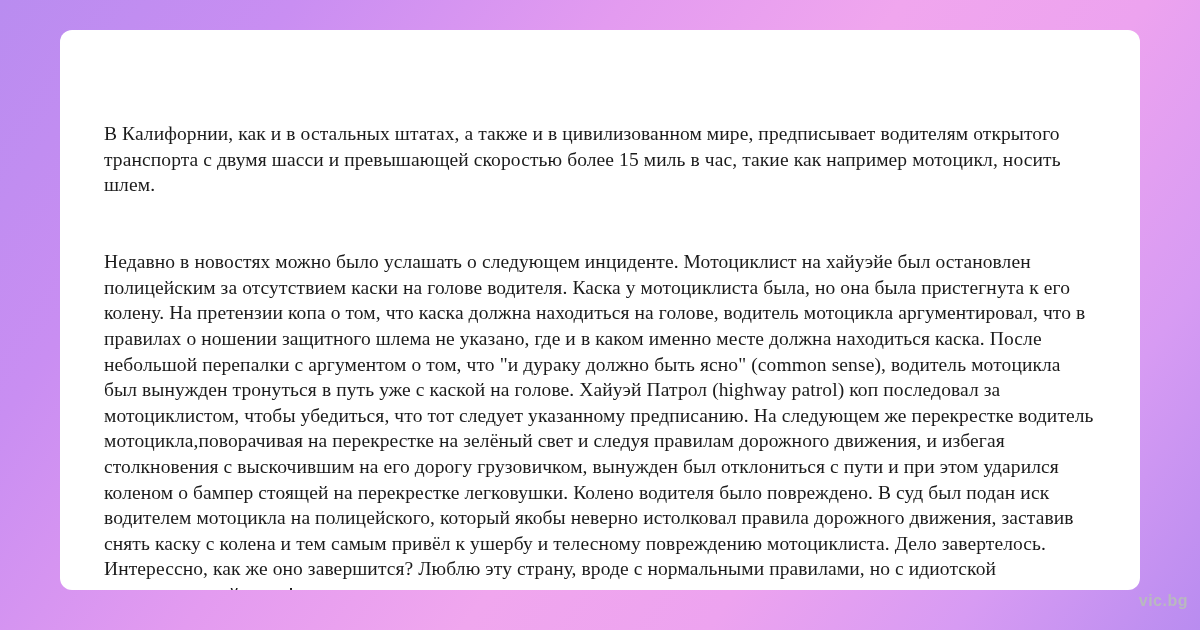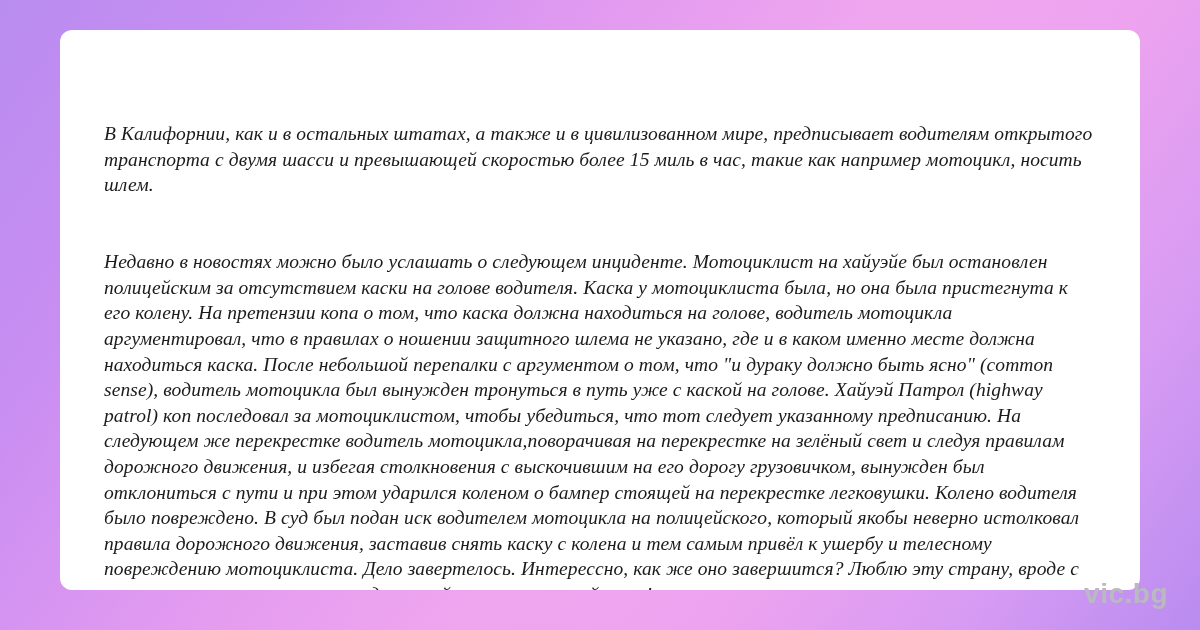--- a/index.html
+++ b/index.html
@@ -23,40 +23,39 @@
     position: absolute;
     left: 60px;
     top: 30px;
     width: 1080px;
     height: 560px;
     background: #ffffff;
     border-radius: 12px;
     box-sizing: border-box;
     padding: 40px 44px 30px 44px;
     overflow: hidden;
-    font-style: italic;
   }
   .article {
     font-family: "Liberation Serif", serif;
     font-size: 19.5px;
     line-height: 25.6px;
     color: #1b1b1b;
     text-align: left;
     white-space: pre-wrap;
     letter-spacing: 0.1px;
   }
   .article p {
     margin: 0;
   }
   .watermark {
     position: absolute;
-    right: 32px;
+    right: 12px;
     bottom: 20px;
     font-family: "Liberation Sans", sans-serif;
-    font-size: 28px;
+    font-size: 16px;
     font-weight: 700;
     color: #b9b9bf;
     letter-spacing: 0.5px;
     user-select: none;
   }
 </style>
 </head>
 <body>
 
 <div class="page">

